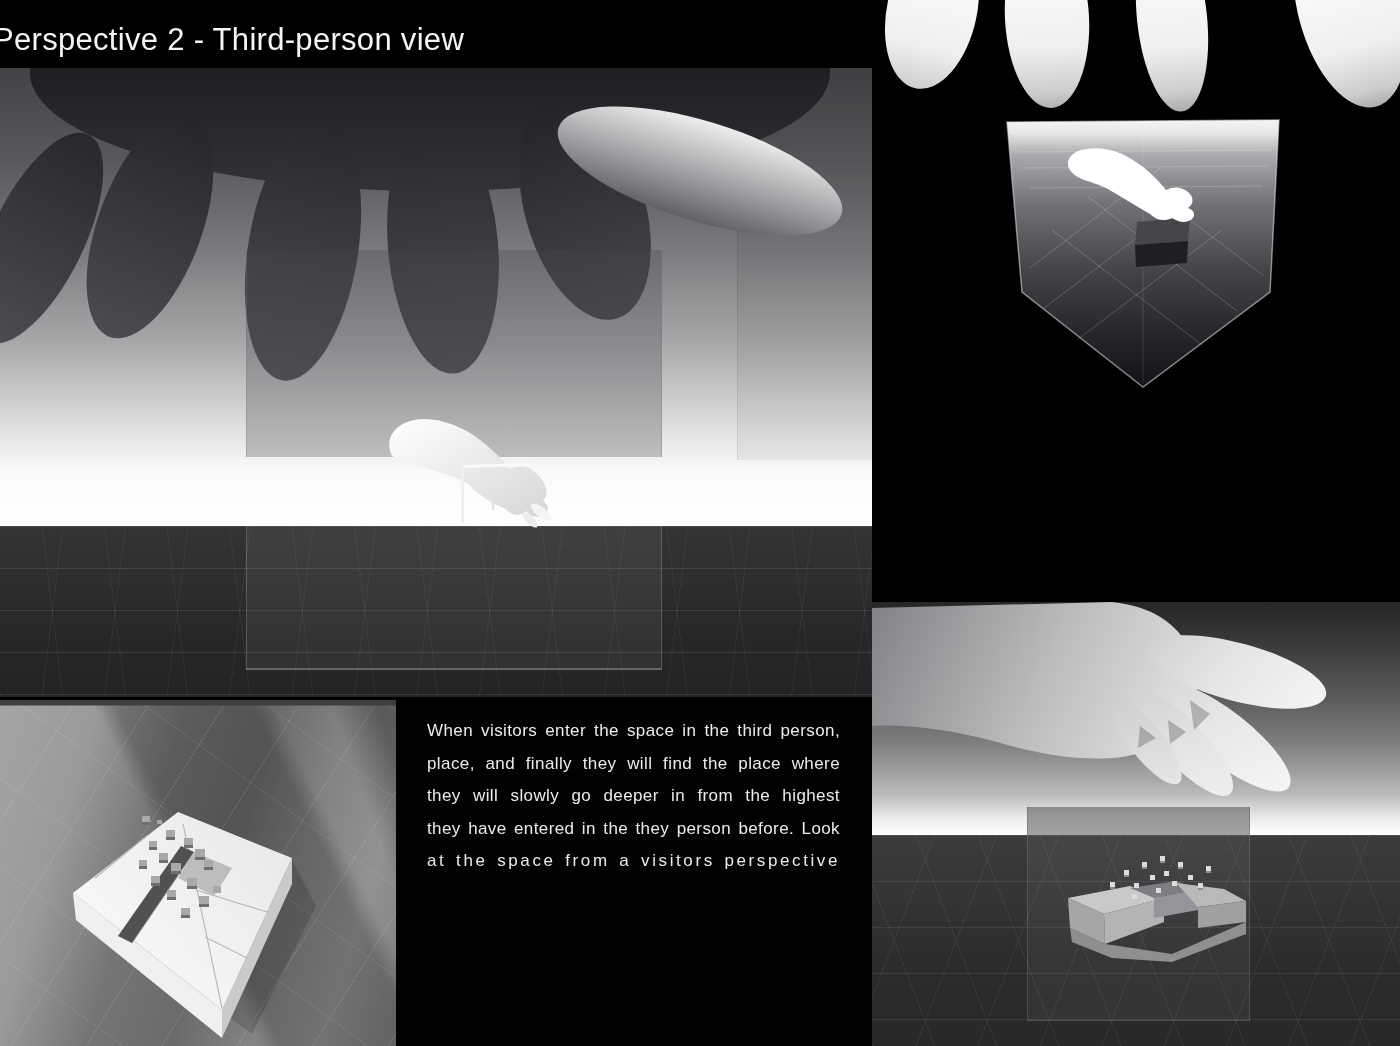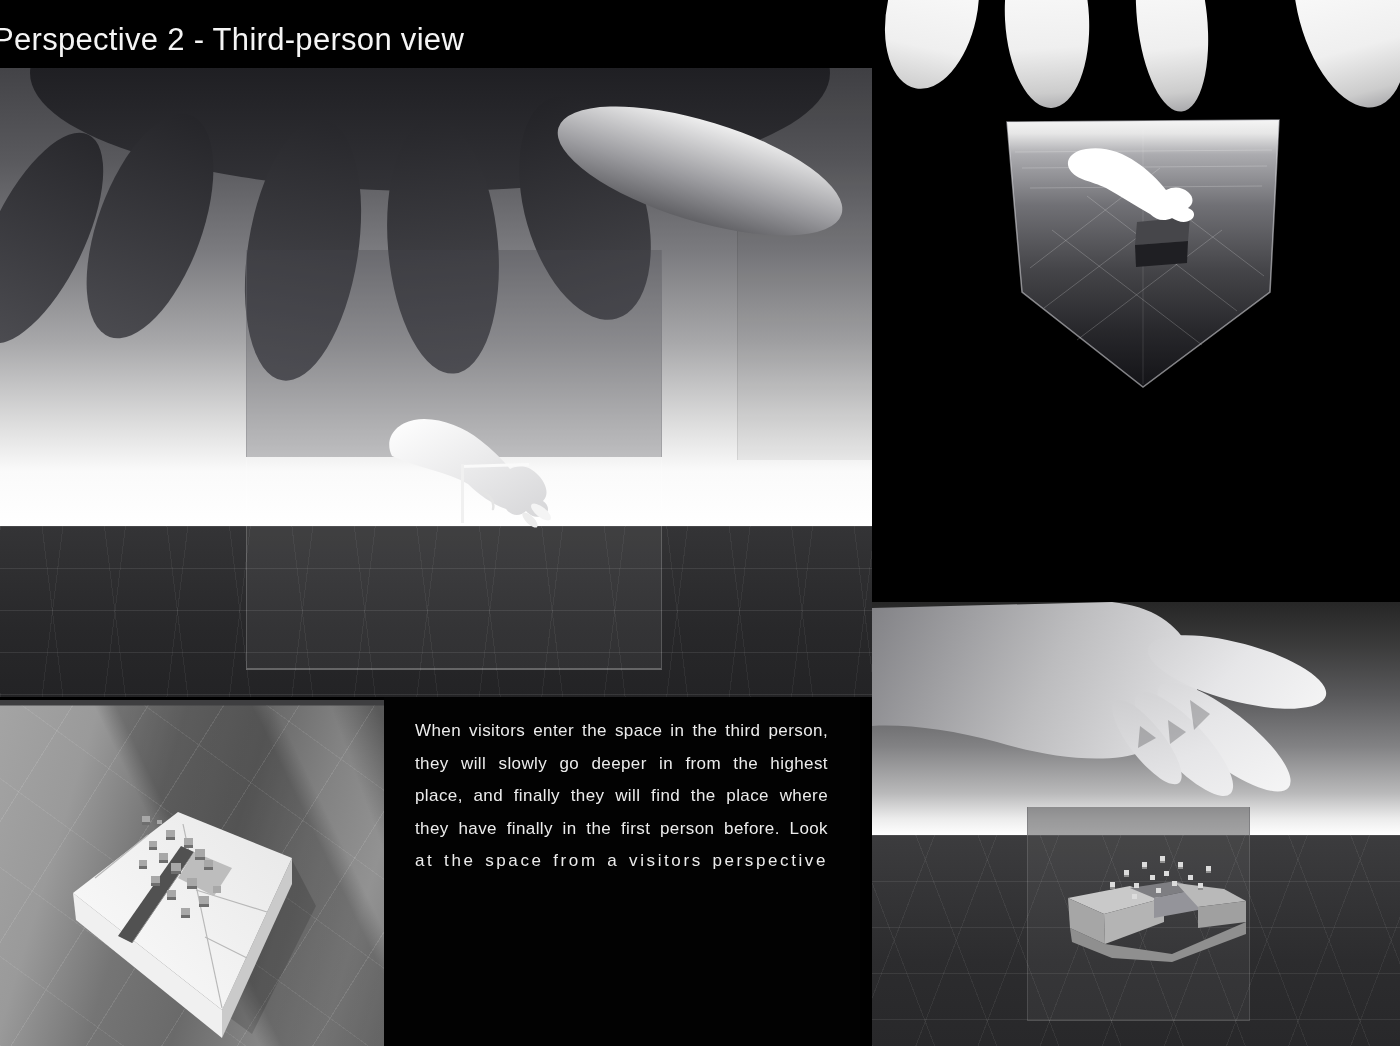--- a/index.html
+++ b/index.html
@@ -41,21 +41,21 @@
   #panel-bottomleft{left:0;top:700px;width:396px;height:346px;overflow:hidden;
     background-image:
       linear-gradient(180deg,#3e3e40 0,#3e3e40 5px,rgba(62,62,64,0) 6px),
       repeating-linear-gradient(122deg,rgba(255,255,255,0.10) 0 1px,transparent 1px 64px),
       repeating-linear-gradient(36deg,rgba(255,255,255,0.07) 0 1px,transparent 1px 72px),
       linear-gradient(250deg,rgba(0,0,0,0.35) 0 4%,rgba(0,0,0,0) 13%),
       linear-gradient(64deg,rgba(0,0,0,0) 46%,rgba(0,0,0,0.22) 50%,rgba(0,0,0,0.22) 74%,rgba(0,0,0,0) 78%),
       linear-gradient(107deg,#a4a4a4 0%,#9a9a9a 20%,#757575 38%,#6a6a6a 55%,#828282 70%,#929292 85%,#7c7c7c 100%);}
 
   
-  #panel-caption{left:384px;top:697px;width:476px;height:349px;background:#020202;}
+  #panel-caption{left:396px;top:697px;width:476px;height:349px;background:#020202;}
   #caption-block{position:absolute;left:31px;top:18px;width:413px;}
   .caption-line{font-size:17px;line-height:32.5px;color:#ececec;letter-spacing:0.4px;
     text-align:justify;text-align-last:justify;white-space:nowrap;}
   .caption-line:last-child{letter-spacing:2.6px;}
 
   
   #panel-bottomright{left:872px;top:602px;width:528px;height:444px;background:#2d2d2f;overflow:hidden;}
   #br-sky{left:0;top:0;width:528px;height:233px;
     background:linear-gradient(180deg,#262626 0%,#3a3a3a 18%,#59595b 40%,#828284 62%,#b9b9ba 82%,#ececec 93%,#ffffff 100%);}
   #br-ground{left:0;top:233px;width:528px;height:211px;
@@ -247,23 +247,23 @@
           <rect x="199" y="204" width="10" height="3"></rect>
             <rect x="181" y="215" width="9" height="3"></rect>
           </g>
       </g>
     </svg>
   </div>
 
   <div id="panel-caption" class="abs">
     <div id="caption-block">
       <div class="caption-line">When visitors enter the space in the third person,</div>
+      <div class="caption-line">place, and finally they will find the place where</div>
       <div class="caption-line">they will slowly go deeper in from the highest</div>
-      <div class="caption-line">place, and finally they will find the place where</div>
-      <div class="caption-line">they have finally in the first person before. Look</div>
+      <div class="caption-line">they have entered in the they person before. Look</div>
       <div class="caption-line">at the space from a visitors perspective</div>
     </div>
   </div>
 
   <div id="panel-bottomright" class="abs">
     <div id="br-sky" class="abs"></div>
     <div id="br-ground" class="abs"></div>
 
     <svg class="abs" width="528" height="260" viewBox="0 0 528 260" style="left:0;top:0">
       <defs>

